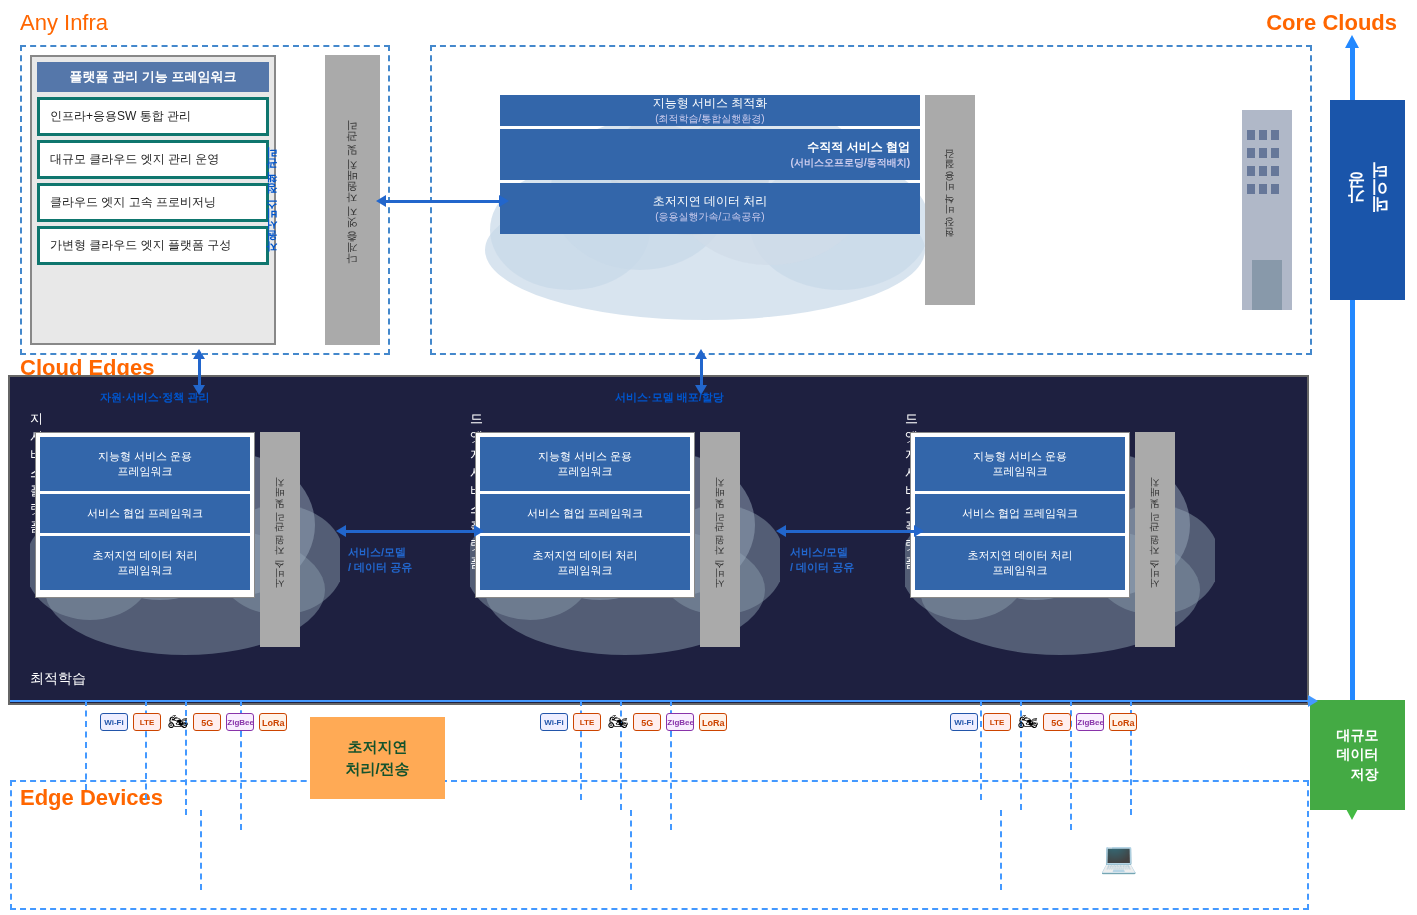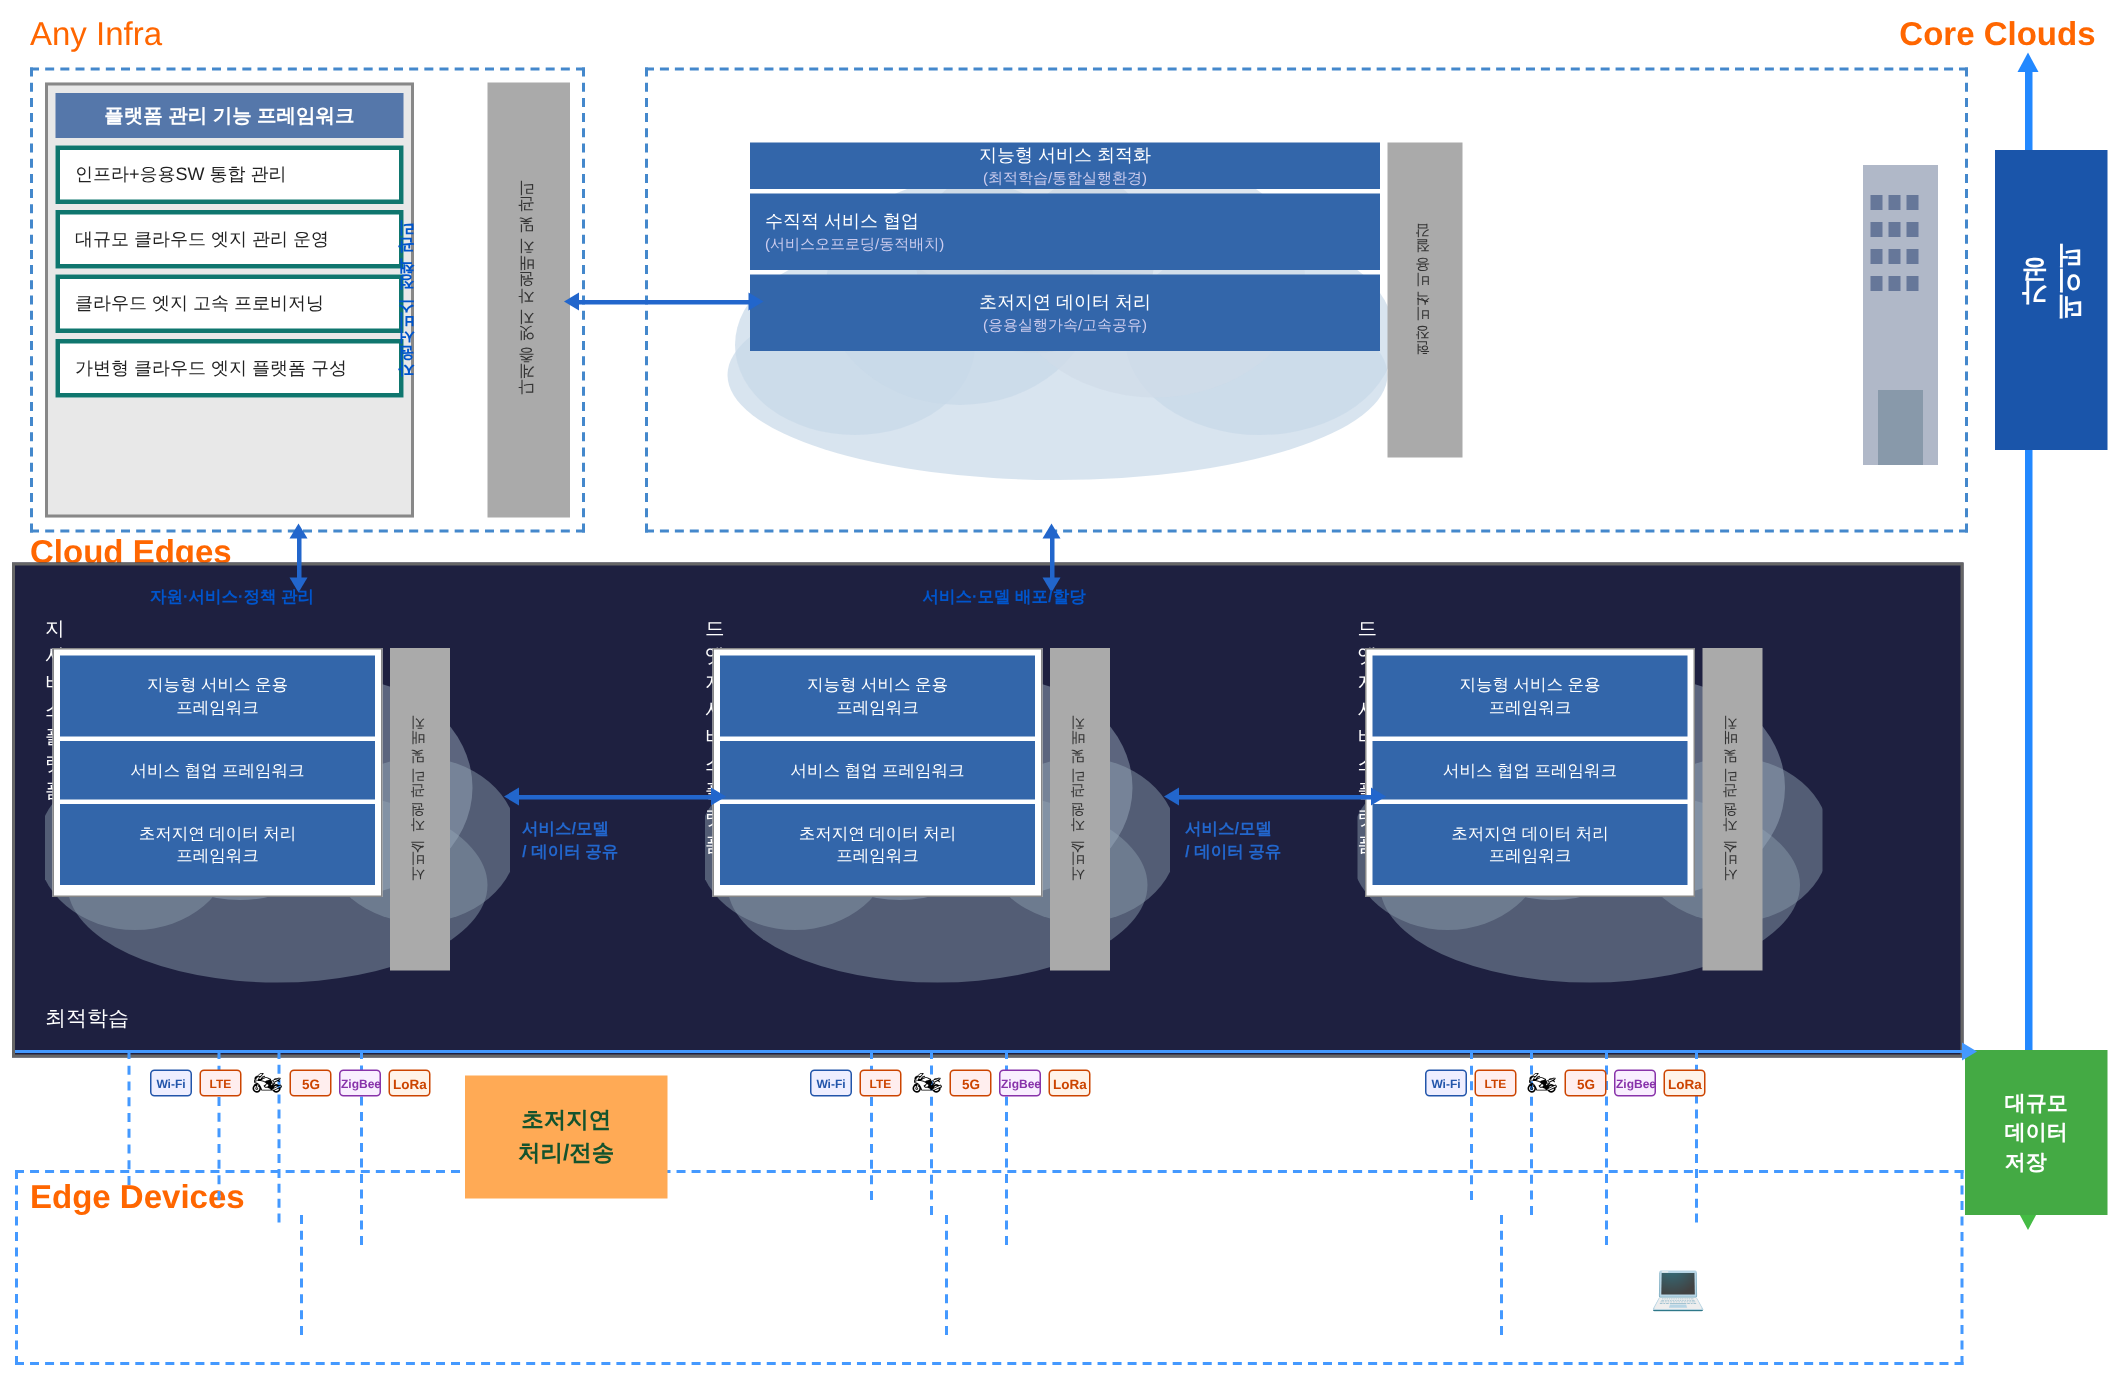--- a/index.html
+++ b/index.html
@@ -168,21 +168,21 @@
     <ellipse cx="220" cy="120" rx="80" ry="65" fill="#c8d4e0" opacity="0.6"></ellipse>
   </svg>
 
   <div style="position:absolute;top:68px;left:680px;font-size:15px;color:#222;z-index:5;margin-top:40px;">클라우드</div>
 
   <div style="position:absolute;top:95px;left:500px;width:420px;z-index:5;">
     <div style="background:#3366aa;color:white;font-size:12px;margin-bottom:3px;text-align:center;">
       <div>지능형 서비스 최적화</div>
       <div style="font-size:10px;color:#cce;">(최적학습/통합실행환경)</div>
     </div>
-    <div style="background:#3366aa;color:white;font-size:12px;padding:10px;margin-bottom:3px;text-align:left;">
+    <div style="background:#3366aa;color:white;font-size:12px;padding:10px;margin-bottom:3px;text-align:right;font-weight:bold;">
       <div>수직적 서비스 협업</div>
       <div style="font-size:10px;color:#cce;">(서비스오프로딩/동적배치)</div>
     </div>
     <div style="background:#3366aa;color:white;font-size:12px;padding:10px;margin-bottom:3px;text-align:center;">
       <div>초저지연 데이터 처리</div>
       <div style="font-size:10px;color:#cce;">(응용실행가속/고속공유)</div>
     </div>
   </div>
 
   <div style="position:absolute;top:95px;left:925px;width:50px;height:210px;background:#aaa;display:flex;align-items:center;justify-content:center;z-index:5;">
@@ -358,21 +358,21 @@
     <span class="net-icon zigbee-icon">ZigBee</span>
     <span class="net-icon lora-icon">LoRa</span>
   </div>
 
   <div style="position:absolute;top:717px;left:310px;width:135px;height:82px;background:#ffaa55;display:flex;align-items:center;justify-content:center;z-index:10;">
     <span style="font-size:15px;font-weight:bold;color:#14532d;text-align:center;line-height:1.5;white-space:pre-line;">초저지연
 처리/전송</span>
   </div>
 
   <div style="position:absolute;right:12px;top:700px;width:95px;height:110px;background:#44aa44;display:flex;align-items:center;justify-content:center;z-index:5;">
-    <span style="color:white;font-size:14px;font-weight:bold;text-align:left;line-height:1.4;white-space:pre-line;">대규모
+    <span style="color:white;font-size:14px;font-weight:bold;text-align:right;line-height:1.4;white-space:pre-line;">대규모
 데이터
 저장</span>
   </div>
 
   <div style="position:absolute;right:62px;top:700px;width:5px;height:110px;background:#44bb44;z-index:3;">
     <div style="position:absolute;bottom:-10px;left:-5px;border-top:13px solid #44bb44;border-left:7px solid transparent;border-right:7px solid transparent;"></div>
   </div>
 
   <div style="position:absolute;top:700px;left:185px;width:2px;height:115px;border-left:2px dashed #4499ff;z-index:8;"></div>
   <div style="position:absolute;top:700px;left:240px;width:2px;height:130px;border-left:2px dashed #4499ff;z-index:8;"></div>

